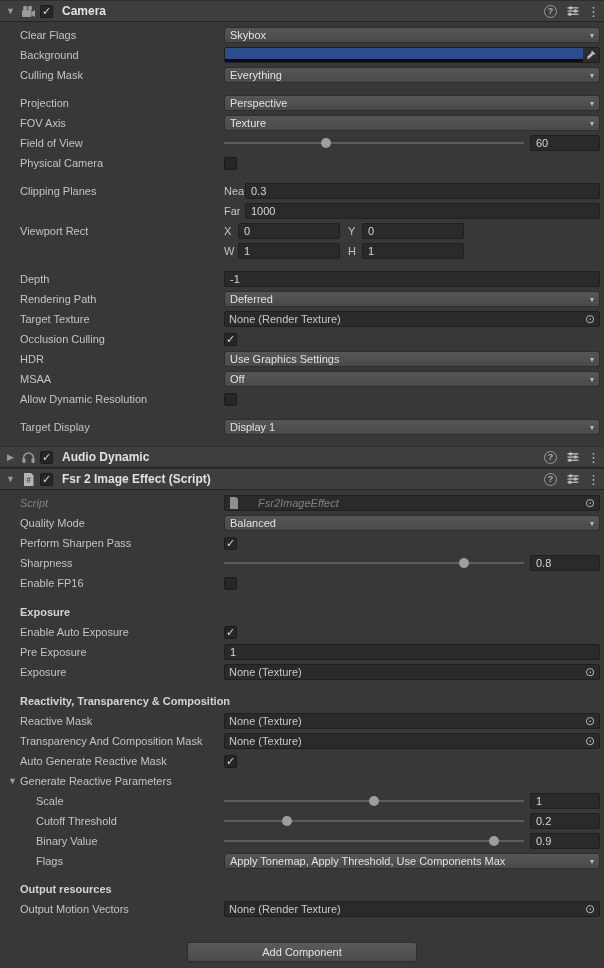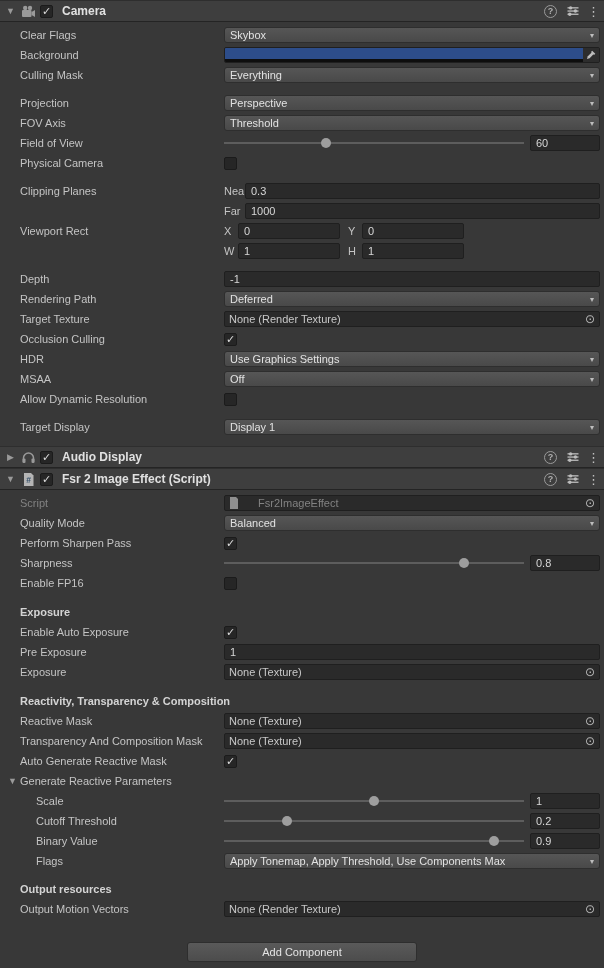--- a/index.html
+++ b/index.html
@@ -36,21 +36,21 @@
   .presets { margin-right:2px; }
   .kebab { color:#c0c0c0; font-size:13px; width:12px; text-align:center; flex:none; }
 
   
   .comp-body { padding:4px 0 8px 0; }
   .row { display:flex; align-items:center; height:18px; margin:0 4px 2px 0; }
   .label { width:224px; padding-left:20px; white-space:nowrap; overflow:hidden; flex:none; color:#c4c4c4; }
   .label.indent { padding-left:36px; }
   .label.foldout-row { padding-left:7px; display:flex; align-items:center; gap:2px; }
   .value { flex:1; display:flex; align-items:center; min-width:0; }
-  .dim { color:#828282 !important; }
+  .dim { color:#828282 !important;font-style:italic; }
   .sp8 { height:8px; } .sp9 { height:9px; }
 
   .section {
     height:18px; margin:0 4px 2px 0; padding-left:20px;
     display:flex; align-items:center; font-weight:bold; color:#d4d4d4; white-space:nowrap;
   }
 
   
   .dropdown {
     flex:1; height:16px; min-width:0;
@@ -176,21 +176,21 @@
           <span class="dd-text">Perspective</span>
           <span class="dd-arrow">▾</span>
         </div>
       </div>
     </div>
 
     <div class="row">
       <div class="label">FOV Axis</div>
       <div class="value">
         <div class="dropdown">
-          <span class="dd-text">Threshold</span>
+          <span class="dd-text">Texture</span>
           <span class="dd-arrow">▾</span>
         </div>
       </div>
     </div>
 
     <div class="row">
       <div class="label">Field of View</div>
       <div class="value">
         <div class="slider">
           <div class="slider-track"></div>
@@ -323,21 +323,21 @@
   <div class="comp-header">
     <span class="tri">▶</span>
     <span class="comp-icon">
       <svg width="15" height="15" viewBox="0 0 15 15">
         <path d="M2.5 12 V8 a5 5 0 0 1 10 0 V12" fill="none" stroke="#9a9a9a" stroke-width="1.5"></path>
         <rect x="1.5" y="8.5" width="3" height="4.5" rx="1" fill="#9a9a9a"></rect>
         <rect x="10.5" y="8.5" width="3" height="4.5" rx="1" fill="#9a9a9a"></rect>
       </svg>
     </span>
     <span class="checkbox checked"></span>
-    <span class="comp-title">Audio Display</span>
+    <span class="comp-title">Audio Dynamic</span>
     <span class="help-icon">?</span>
     <span class="comp-icon presets">
       <svg width="14" height="14" viewBox="0 0 14 14">
         <rect x="1.5" y="3.2" width="11" height="1.3" fill="#bdbdbd"></rect>
           <rect x="1.5" y="6.4" width="11" height="1.3" fill="#bdbdbd"></rect>
           <rect x="1.5" y="9.6" width="11" height="1.3" fill="#bdbdbd"></rect>
         <circle cx="4.6" cy="3.9" r="1.7" fill="#bdbdbd"></circle>
           <circle cx="9.4" cy="7" r="1.7" fill="#bdbdbd"></circle>
           <circle cx="3.8" cy="10.2" r="1.7" fill="#bdbdbd"></circle>
       </svg>

